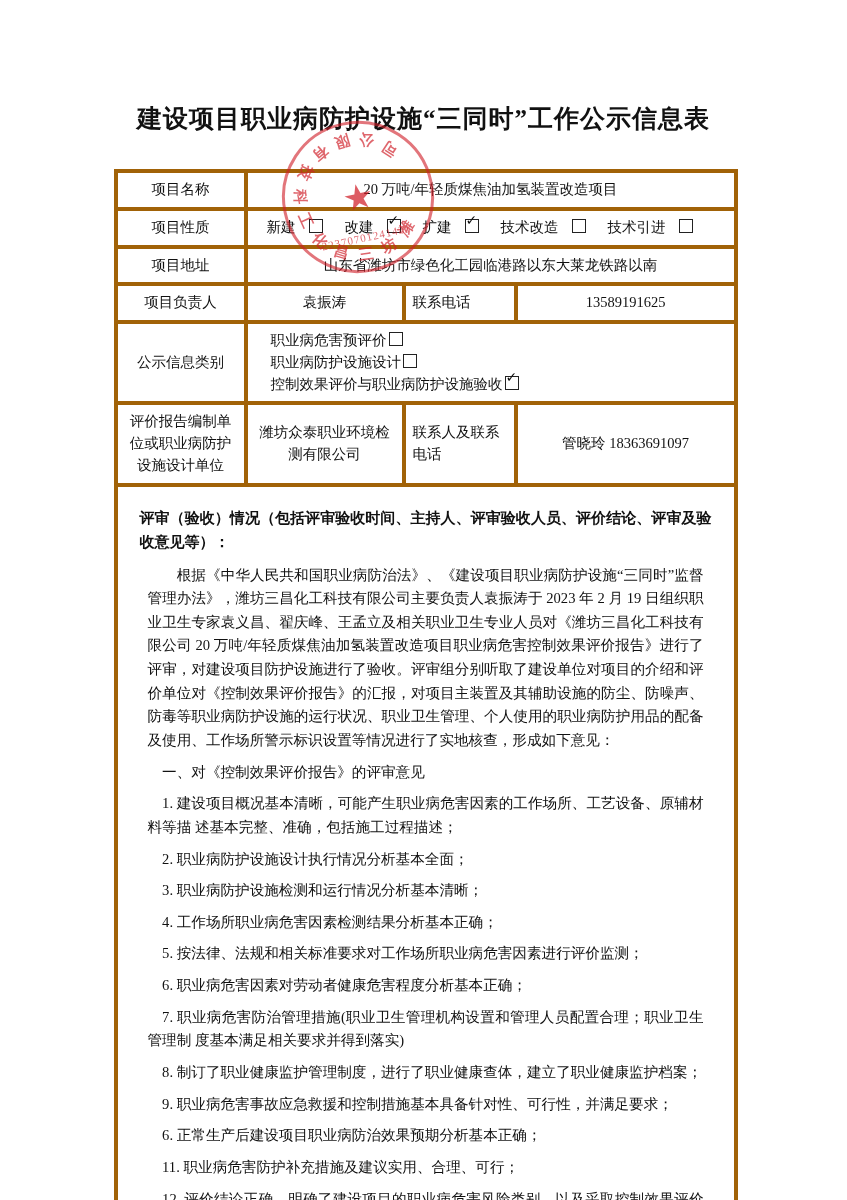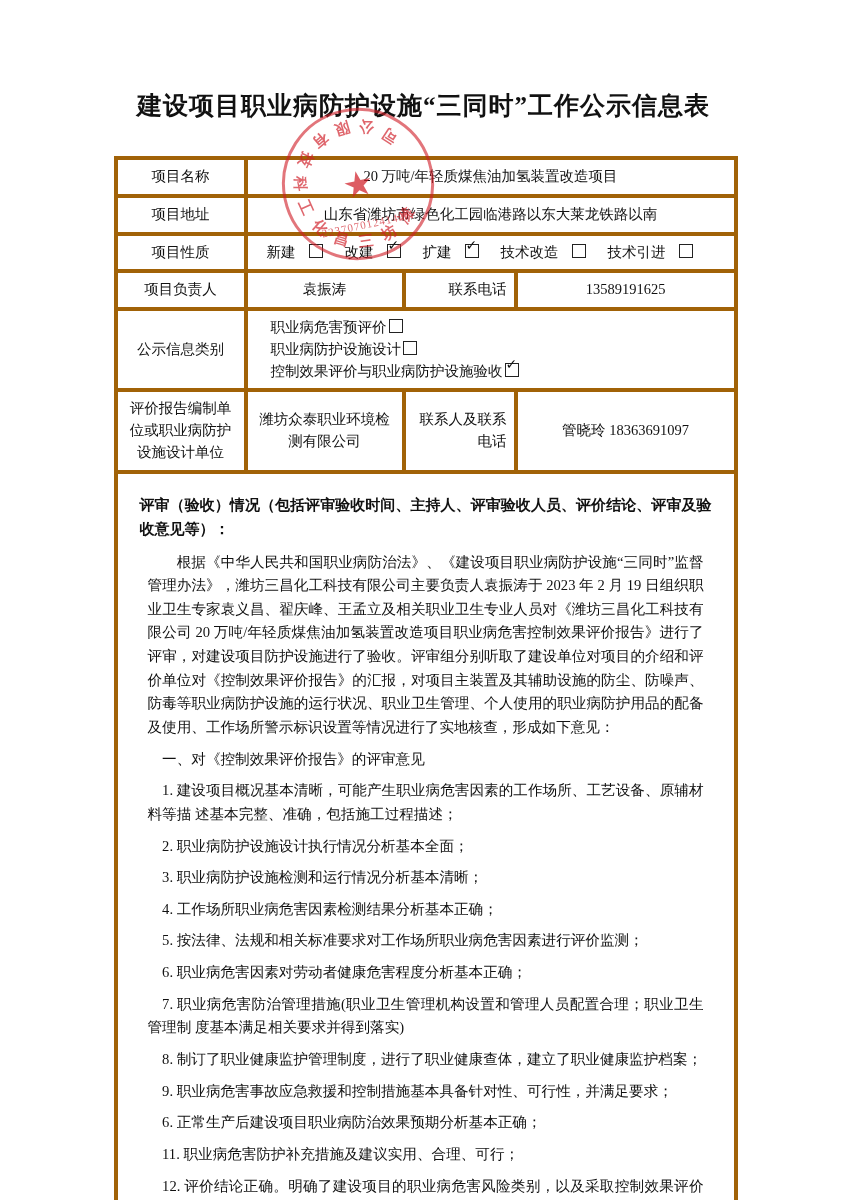--- a/index.html
+++ b/index.html
@@ -20,21 +20,21 @@
     width: 847px;
     height: 1200px;
     box-sizing: border-box;
     padding: 0;
   }
   .doc-title {
     text-align: center;
     font-size: 25px;
     font-weight: bold;
     letter-spacing: 1px;
-    margin: 3px;
+    margin: 16px;
     padding-top: 86px;
     padding-bottom: 0;
     color: #111;
   }
   .table-wrap {
     position: relative;
     margin: 34px auto 0 auto;
     width: 620px;
   }
   table.main {
@@ -48,21 +48,21 @@
     padding: 6px 7px;
     vertical-align: middle;
     line-height: 1.5;
   }
   td.lbl {
     text-align: center;
     width: 130px;
     font-size: 14.5px;
   }
   td.lbl2 {
-    text-align: right;
+    text-align: left;
     width: 112px;
     font-size: 14.5px;
   }
   td.val {
     text-align: center;
     font-size: 14.5px;
   }
   .nature-row span {
     margin-right: 11px;
     white-space: nowrap;
@@ -199,26 +199,26 @@
         <col style="width:158px">
         <col style="width:112px">
         <col style="width:220px">
       </colgroup>
       <tbody>
         <tr>
           <td class="lbl">项目名称</td>
           <td class="val" colspan="3">20 万吨/年轻质煤焦油加氢装置改造项目</td>
         </tr>
         <tr>
+          <td class="lbl">项目性质</td>
+          <td class="val nature-row" colspan="3" id="nature-cell"><span><span>新建</span><span class="box"></span></span><span><span>改建</span><span class="box checked"></span></span><span><span>扩建</span><span class="box checked"></span></span><span><span>技术改造</span><span class="box"></span></span><span><span>技术引进</span><span class="box"></span></span></td>
+        </tr>
+        <tr>
           <td class="lbl">项目地址</td>
           <td class="val" colspan="3">山东省潍坊市绿色化工园临港路以东大莱龙铁路以南</td>
-        </tr>
-        <tr>
-          <td class="lbl">项目性质</td>
-          <td class="val nature-row" colspan="3" id="nature-cell"><span><span>新建</span><span class="box"></span></span><span><span>改建</span><span class="box checked"></span></span><span><span>扩建</span><span class="box checked"></span></span><span><span>技术改造</span><span class="box"></span></span><span><span>技术引进</span><span class="box"></span></span></td>
         </tr>
         <tr>
           <td class="lbl">项目负责人</td>
           <td class="val">袁振涛</td>
           <td class="lbl2">联系电话</td>
           <td class="val">13589191625</td>
         </tr>
         <tr>
           <td class="lbl">公示信息类别</td>
           <td class="cat-cell" colspan="3" id="cat-cell">

